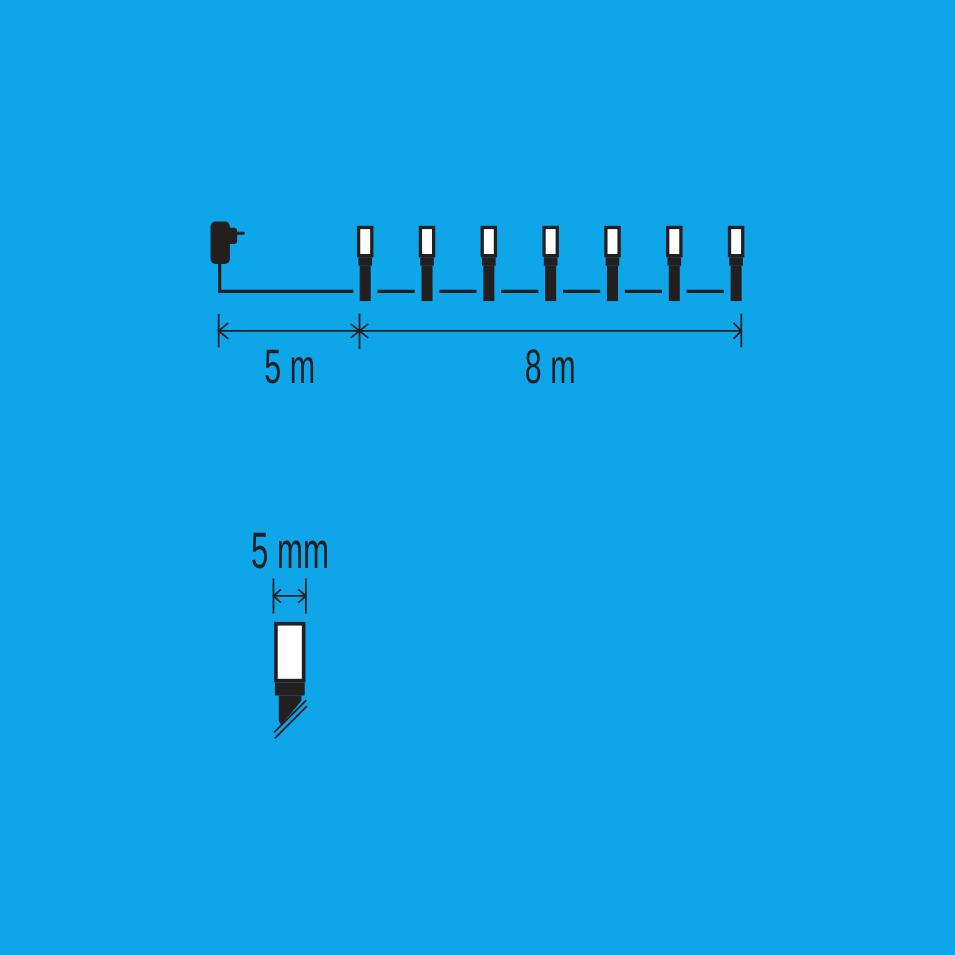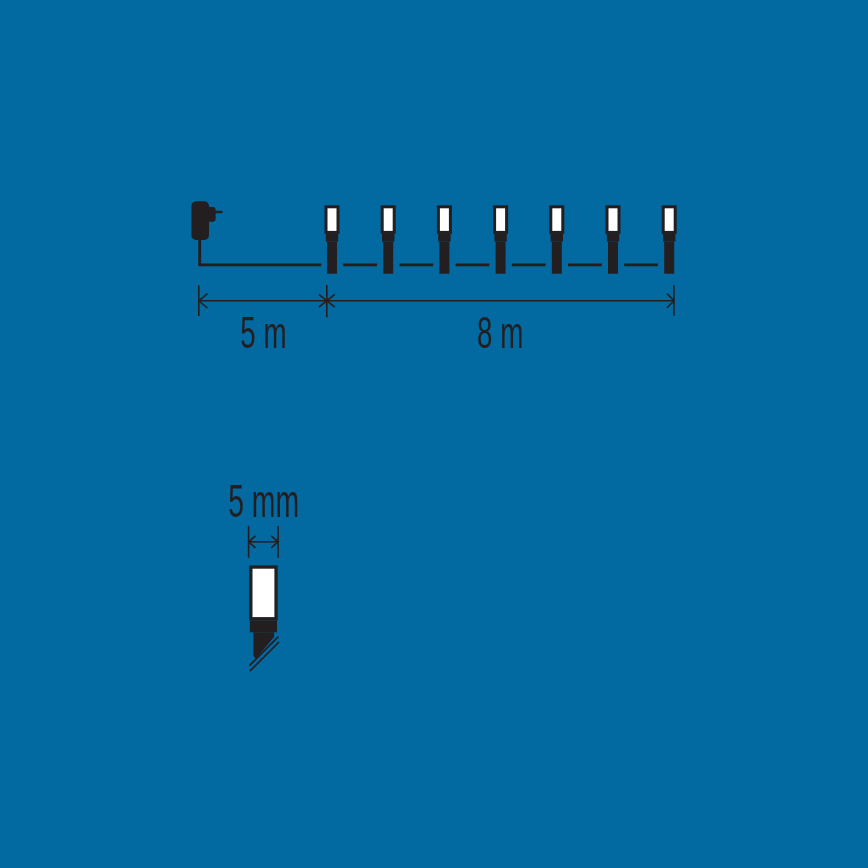--- a/index.html
+++ b/index.html
@@ -1,16 +1,16 @@
 <!DOCTYPE html>
 <html><head>
 <meta charset="utf-8">
 <style>
   html,body{margin:0;padding:0;background:#ffffff;}
-  .page{width:868px;height:868px;position:relative;background:#0369a1;overflow:hidden;}
+  .page{width:868px;height:868px;position:relative;background:#0ea5e9;overflow:hidden;}
   svg{display:block;will-change:transform;}
   text{font-family:"Liberation Sans",sans-serif;fill:#231f20;}
 </style>
 </head>
 <body>
 <div class="page">
 <svg width="868" height="868" viewBox="0 0 868 868" xmlns="http://www.w3.org/2000/svg">
 
 <g>
   <rect x="205" y="207.1" width="10.6" height="14.7" rx="3" fill="#231f20"></rect>

